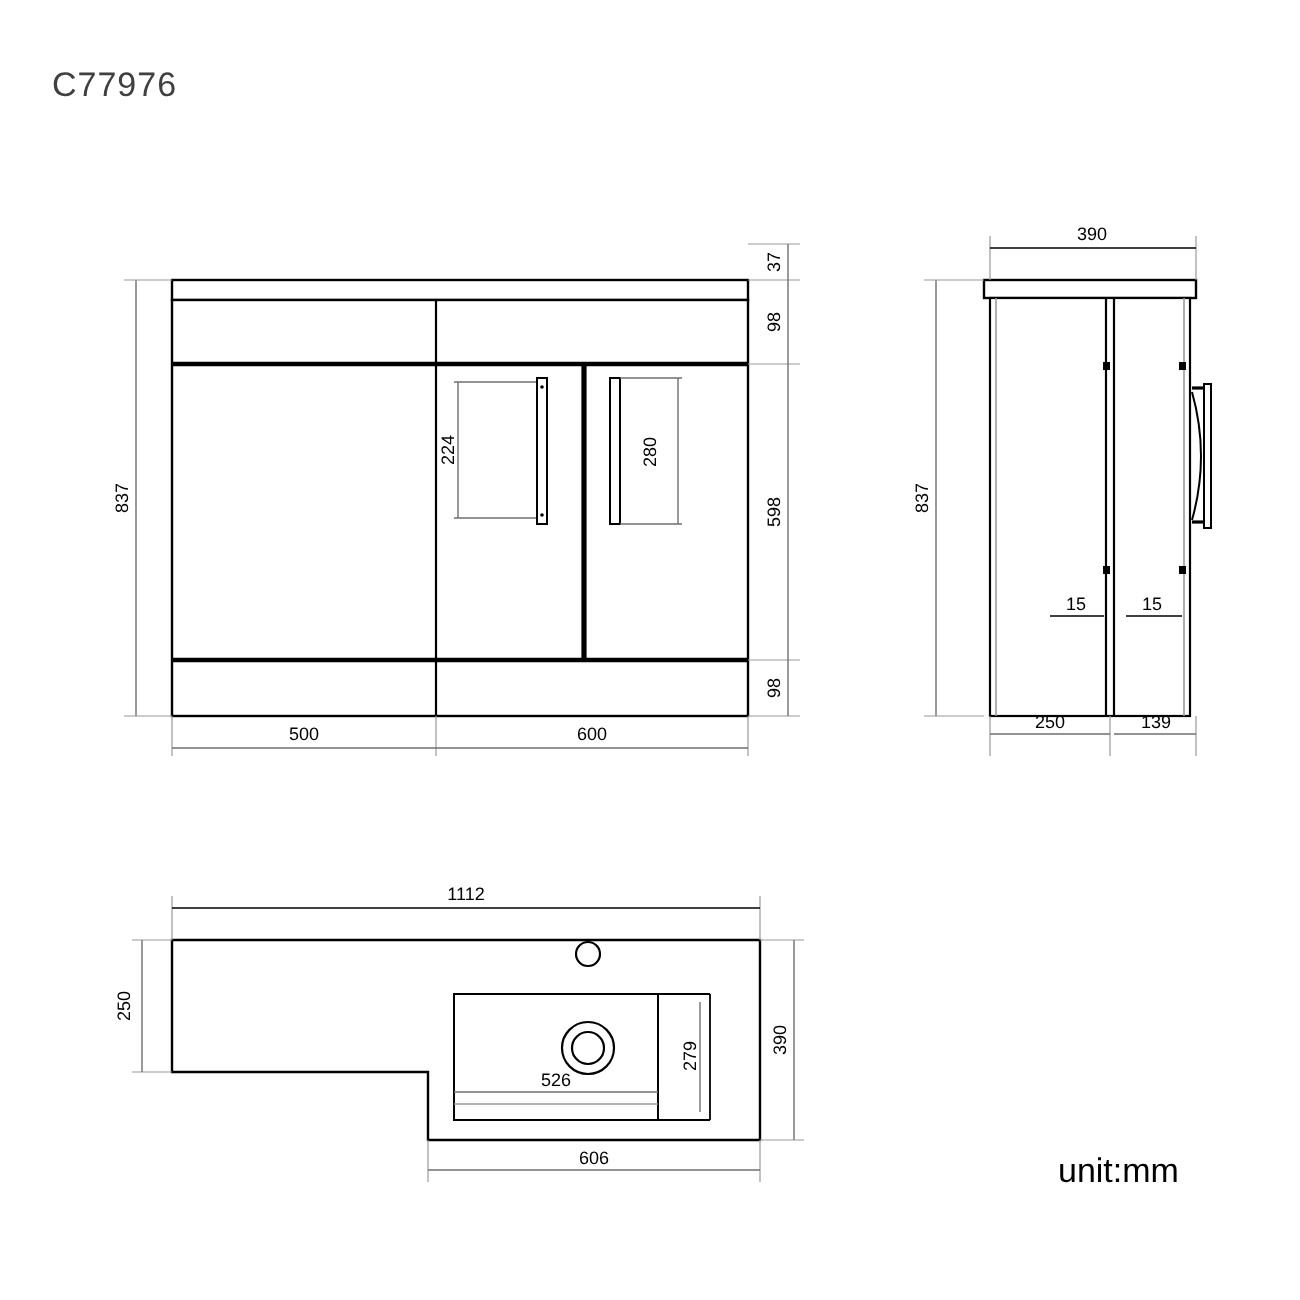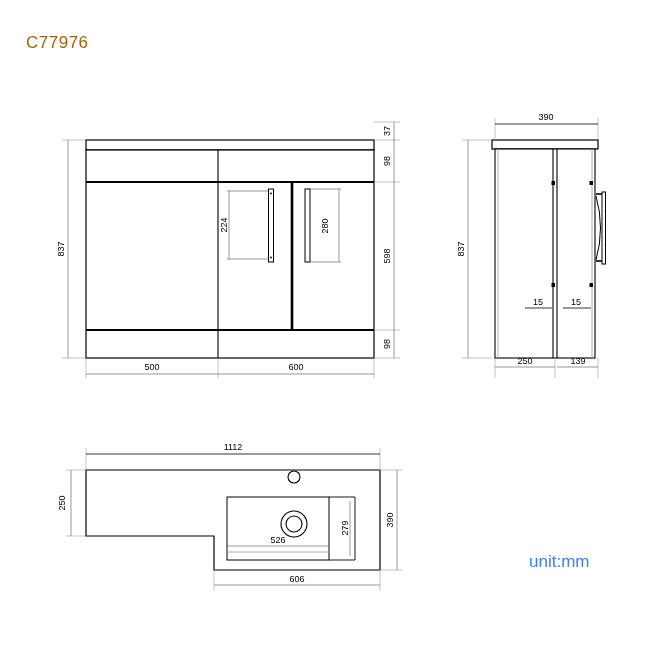--- a/index.html
+++ b/index.html
@@ -21,29 +21,29 @@
     top: 0;
     width: 650px;
     height: 650px;
   }
   #title-code {
     position: absolute;
     left: 26px;
     top: 33px;
     font-size: 17px;
     letter-spacing: 0.5px;
-    color: #a16207;
+    color: #404040;
     white-space: nowrap;
   }
   #unit-label {
     position: absolute;
     left: 529px;
-    top: 552px;
+    top: 576px;
     font-size: 17px;
-    color: #3b82f6;
+    color: #000000;
     white-space: nowrap;
   }
   svg {
     position: absolute;
     left: 0;
     top: 0;
     display: block;
   }
   .dimtext {
     font-family: "Liberation Sans", sans-serif;

